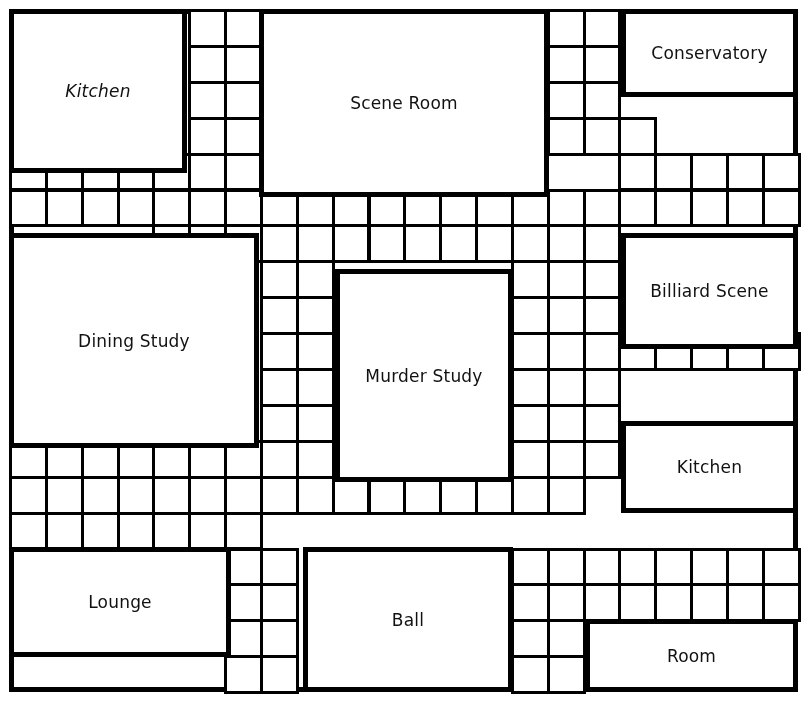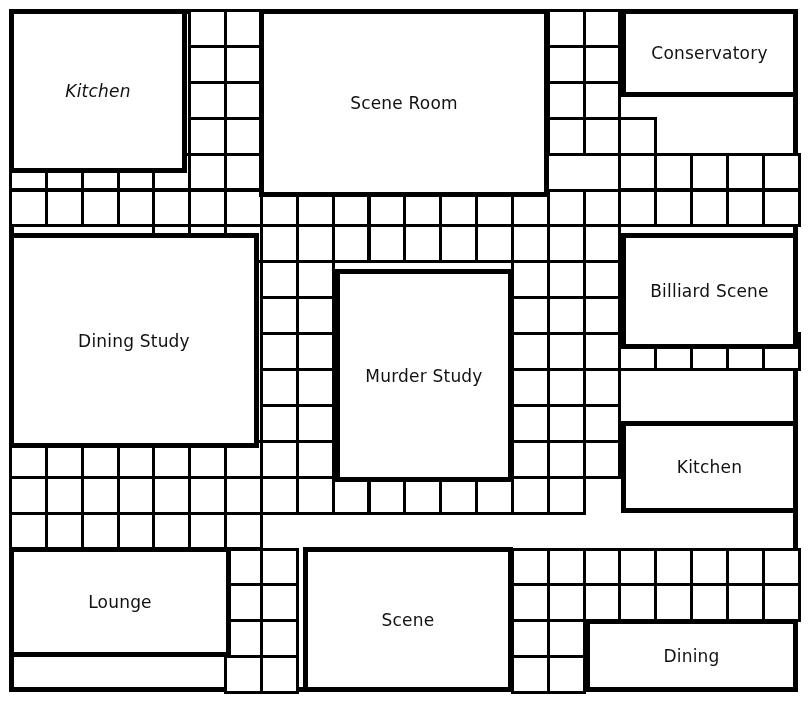--- a/index.html
+++ b/index.html
@@ -236,19 +236,19 @@
       <div class="room" style="left: 9px; top: 233px; width: 250px; height: 215px;">
         <span class="room-label">Dining Study</span>
       </div>
       <div class="room" style="left: 335px; top: 269px; width: 178px; height: 213px;">
         <span class="room-label">Murder Study</span>
       </div>
       <div class="room" style="left: 9px; top: 547px; width: 222px; height: 110px;">
         <span class="room-label">Lounge</span>
       </div>
       <div class="room" style="left: 303px; top: 547px; width: 210px; height: 145px;">
-        <span class="room-label">Scene</span>
+        <span class="room-label">Ball</span>
       </div>
       <div class="room" style="left: 585px; top: 619px; width: 213px; height: 73px;">
-        <span class="room-label">Dining</span>
+        <span class="room-label">Room</span>
       </div>
     </div>
 </div>
 
 </body></html>

